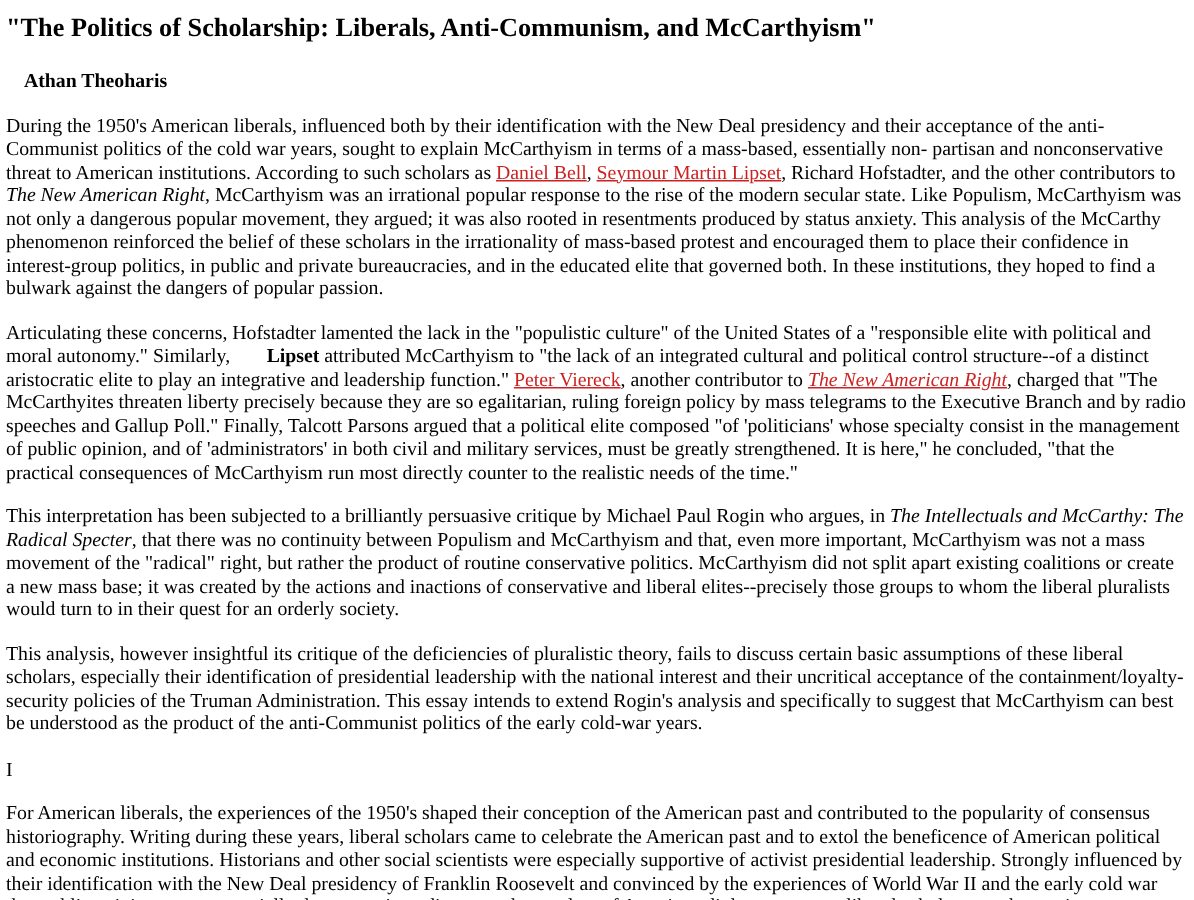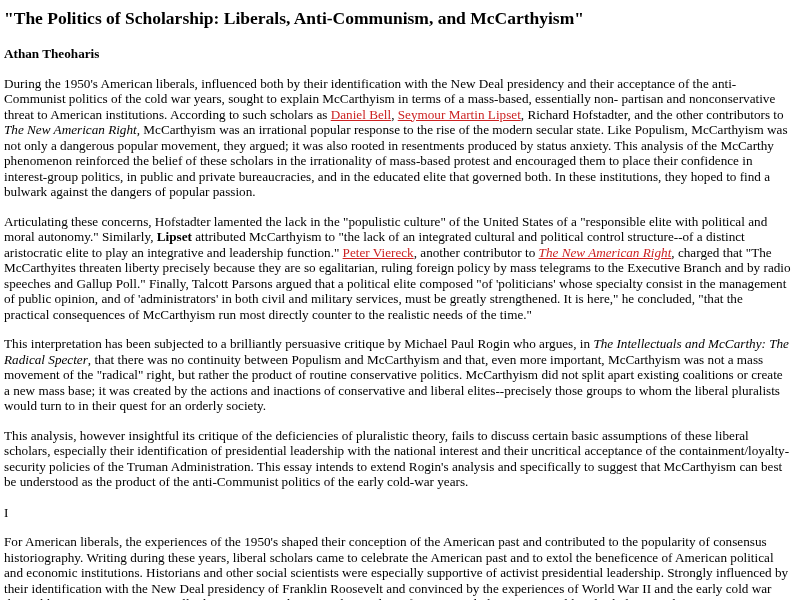--- a/index.html
+++ b/index.html
@@ -15,30 +15,30 @@
   }
   .page { padding: 6px 5px 0 4px; }
   h1.title {
     font-size: 17.5px;
     line-height: 21px;
     font-weight: bold;
     margin: 2px 0 0 0;
   }
   p.author {
     font-weight: bold;
-    margin: 17px 0 0 0;
+    margin: 17px 0 0 12px;
   }
   .body-text p { margin: 14px 0 0 0; }
   .body-text p.section-head { margin: 15px 0 0 0; }
   a.doc-link {
     color: var(--link-color, #cc2222);
     cursor: pointer;
   }
   .italic { font-style: italic; }
-  .bold { font-weight: bold; }
+  .bold { font-weight: bold; margin-left: 21px; }
 </style>
 </head>
 <body style="background: rgb(255, 255, 255); color: rgb(0, 0, 0);">
 
 <div class="page">
   <h1 class="title">"The Politics of Scholarship: Liberals, Anti-Communism, and McCarthyism"</h1>
   <p class="author">Athan Theoharis</p>
   <div class="body-text">
       <p><span>During the 1950's American liberals, influenced both by their identification with the New Deal presidency and their acceptance of the anti-Communist politics of the cold war years, sought to explain McCarthyism in terms of a mass-based, essentially non- partisan and nonconservative threat to American institutions. According to such scholars as </span><a class="doc-link" href="#">Daniel Bell</a><span>, </span><a class="doc-link" href="#">Seymour Martin Lipset</a><span>, Richard Hofstadter, and the other contributors to </span><span class="italic">The New American Right</span><span>, McCarthyism was an irrational popular response to the rise of the modern secular state. Like Populism, McCarthyism was not only a dangerous popular movement, they argued; it was also rooted in resentments produced by status anxiety. This analysis of the McCarthy phenomenon reinforced the belief of these scholars in the irrationality of mass-based protest and encouraged them to place their confidence in interest-group politics, in public and private bureaucracies, and in the educated elite that governed both. In these institutions, they hoped to find a bulwark against the dangers of popular passion.</span></p>
       <p><span>Articulating these concerns, Hofstadter lamented the lack in the "populistic culture" of the United States of a "responsible elite with political and moral autonomy." Similarly, </span><span class="bold">Lipset</span><span> attributed McCarthyism to "the lack of an integrated cultural and political control structure--of a distinct aristocratic elite to play an integrative and leadership function." </span><a class="doc-link" href="#">Peter Viereck</a><span>, another contributor to </span><a class="doc-link italic" href="#">The New American Right</a><span>, charged that "The McCarthyites threaten liberty precisely because they are so egalitarian, ruling foreign policy by mass telegrams to the Executive Branch and by radio speeches and Gallup Poll." Finally, Talcott Parsons argued that a political elite composed "of 'politicians' whose specialty consist in the management of public opinion, and of 'administrators' in both civil and military services, must be greatly strengthened. It is here," he concluded, "that the practical consequences of McCarthyism run most directly counter to the realistic needs of the time."</span></p>

